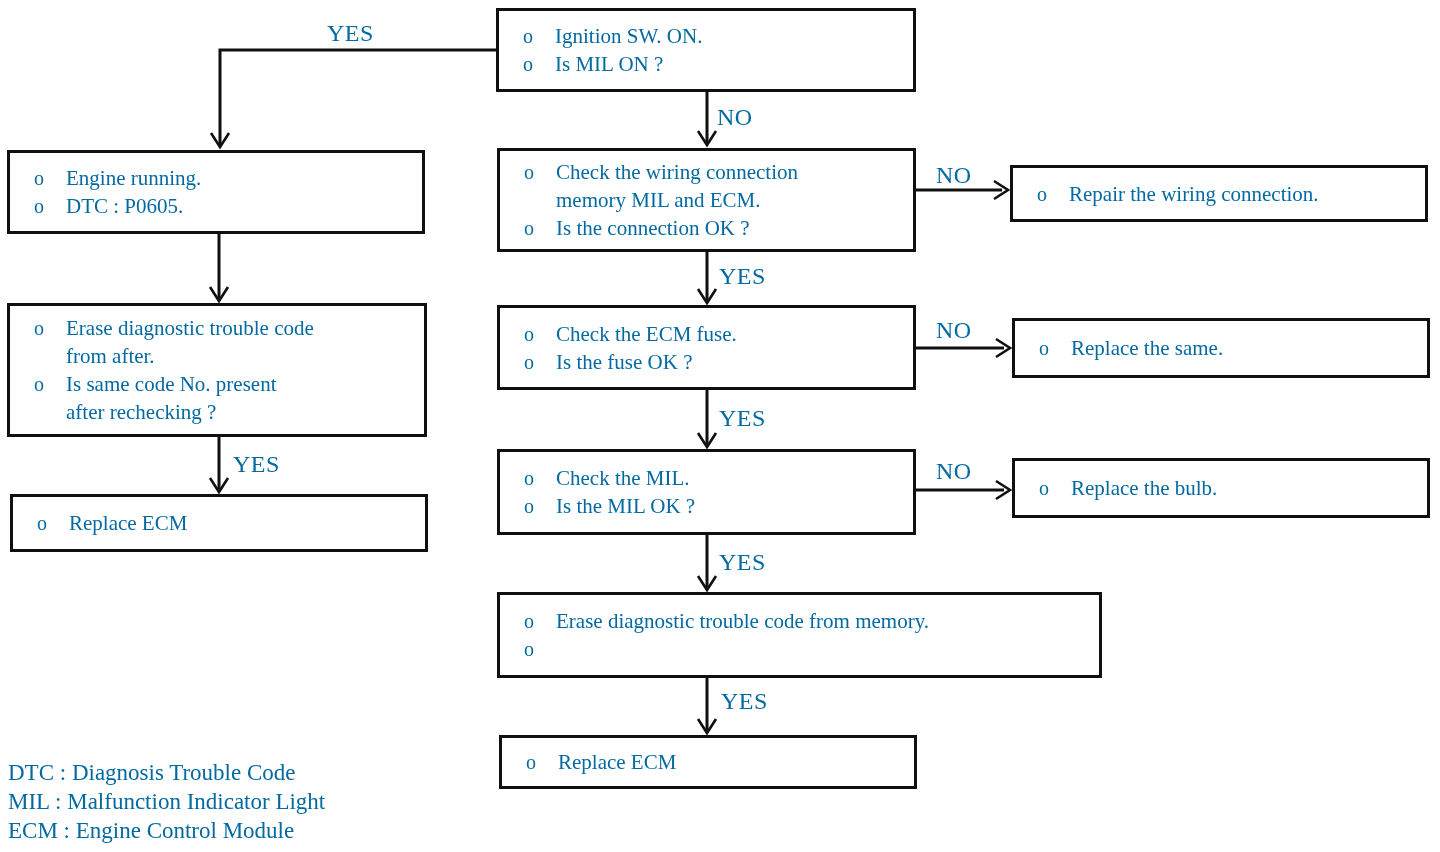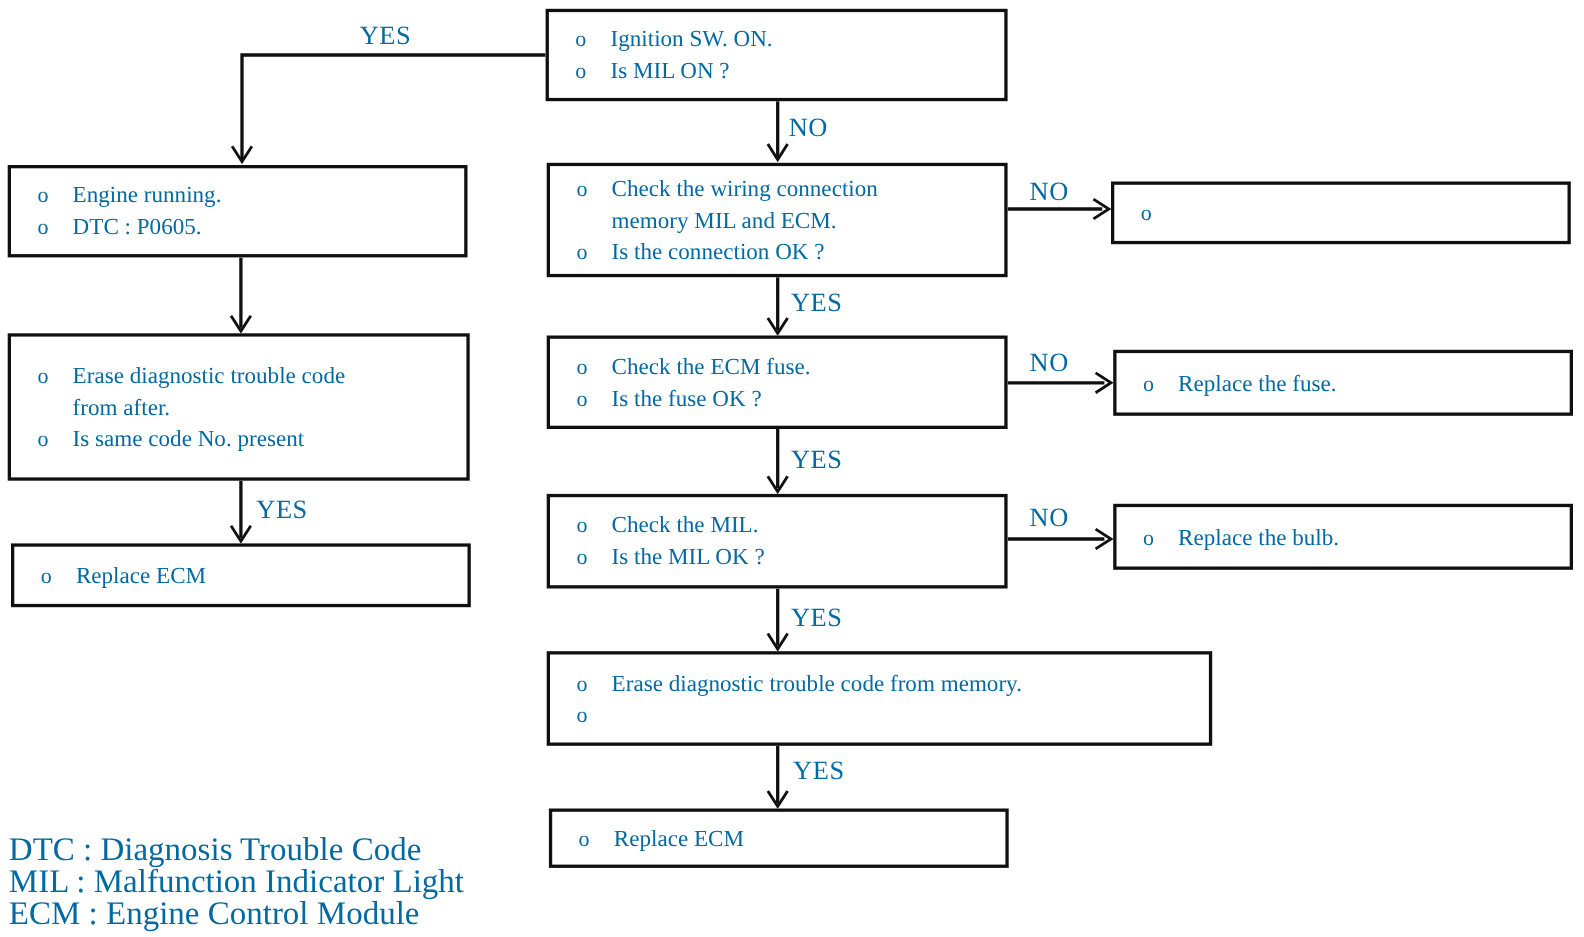--- a/index.html
+++ b/index.html
@@ -33,21 +33,21 @@
     position: absolute;
     font-size: 24px;
     line-height: 26px;
     letter-spacing: 0.5px;
     white-space: nowrap;
   }
   #legend {
     position: absolute;
     left: 8px;
     top: 758px;
-    font-size: 30px;
+    font-size: 23px;
     line-height: 29px;
     white-space: nowrap;
   }
 </style>
 </head>
 <body>
 
 <div id="stage">
 
   <svg id="wires" viewBox="0 0 1440 852" xmlns="http://www.w3.org/2000/svg">
@@ -125,20 +125,24 @@
         <span class="txt">Erase diagnostic trouble code</span>
       </div>
     <div class="row">
         <span class="bullet"></span>
         <span class="txt">from after.</span>
       </div>
     <div class="row">
         <span class="bullet">o</span>
         <span class="txt">Is same code No. present</span>
       </div>
+    <div class="row">
+        <span class="bullet"></span>
+        <span class="txt">after rechecking ?</span>
+      </div>
   </div>
 
   <div class="flow-box" style="left:10px; top:494px; width:418px; height:58px;">
     <div class="row">
         <span class="bullet">o</span>
         <span class="txt">Replace ECM</span>
       </div>
   </div>
 
   <div class="flow-box" style="left:497px; top:148px; width:419px; height:104px;">
@@ -191,27 +195,28 @@
   <div class="flow-box" style="left:499px; top:735px; width:418px; height:54px;">
     <div class="row">
         <span class="bullet">o</span>
         <span class="txt">Replace ECM</span>
       </div>
   </div>
 
   <div class="flow-box" style="left:1010px; top:165px; width:418px; height:57px;">
     <div class="row">
         <span class="bullet">o</span>
+        <span class="txt">Repair the wiring connection.</span>
       </div>
   </div>
 
   <div class="flow-box" style="left:1012px; top:318px; width:418px; height:60px;">
     <div class="row">
         <span class="bullet">o</span>
-        <span class="txt">Replace the fuse.</span>
+        <span class="txt">Replace the same.</span>
       </div>
   </div>
 
   <div class="flow-box" style="left:1012px; top:458px; width:418px; height:60px;">
     <div class="row">
         <span class="bullet">o</span>
         <span class="txt">Replace the bulb.</span>
       </div>
   </div>
 

